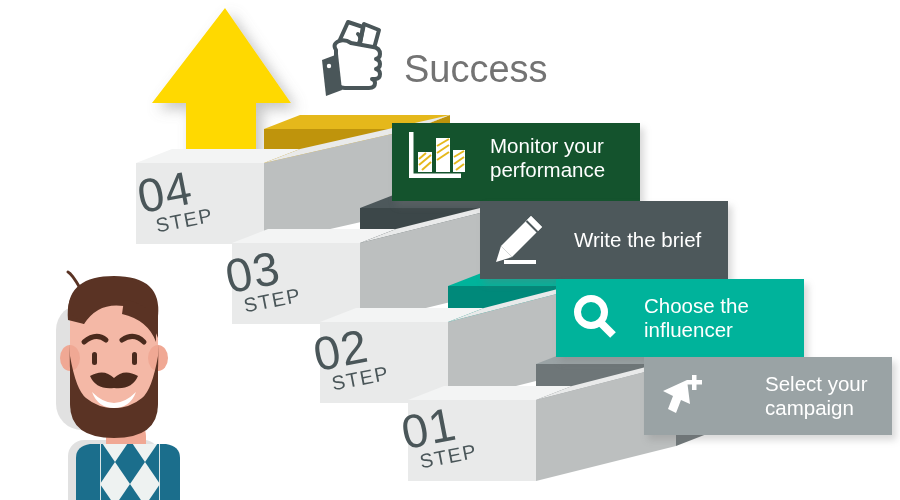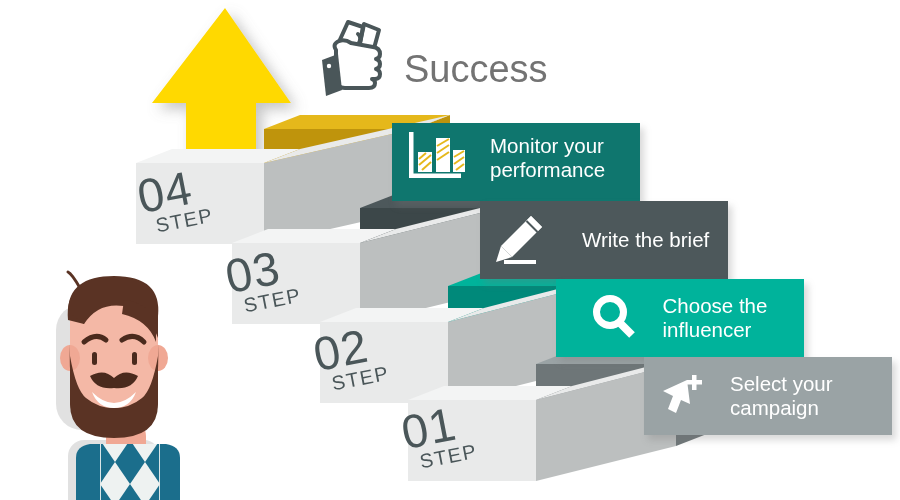--- a/index.html
+++ b/index.html
@@ -102,21 +102,21 @@
     <div class="num">02</div>
     <div class="word">STEP</div>
   </div>
 
   <div class="steptag" style="left:398px;top:412px;">
     <div class="num">01</div>
     <div class="word">STEP</div>
   </div>
 
   <div class="bar t-right" style="left:392px;top:123px;width:248px;height:78px;
-       background:#0f766e;padding:0 18px 8px 10px;justify-content:flex-start;
+       background:#14532d;padding:0 18px 8px 10px;justify-content:flex-start;
        box-shadow:4px 5px 7px rgba(120,120,120,.28);">
     <span class="bar-icon">
       <svg width="66" height="56" viewBox="0 0 66 56">
         <rect x="7" y="2" width="4.5" height="46" fill="#fff"></rect>
         <rect x="7" y="43.5" width="52" height="4.5" fill="#fff"></rect>
         <rect x="16" y="22" width="14" height="20" fill="#fff"></rect>
         <rect x="34" y="8" width="14" height="34" fill="#fff"></rect>
         <rect x="51" y="20" width="12" height="22" fill="#fff"></rect>
         <g stroke="#e5b81b" stroke-width="2">
           <line x1="17" y1="29" x2="24" y2="23"></line>
@@ -141,39 +141,39 @@
     <span class="bar-icon">
       <svg width="60" height="56" viewBox="0 0 60 56">
         <polygon points="41,4 52,15 22,45 11,34" fill="#fff"></polygon>
         <polygon points="11,34 22,45 6,50" fill="#fff"></polygon>
         <rect x="14" y="48" width="32" height="4" fill="#fff"></rect>
         <line x1="41" y1="4" x2="52" y2="15" stroke="#4d585b" stroke-width="0"></line>
         <polygon points="37,8 48,19 52,15 41,4" fill="#fff"></polygon>
         <line x1="36.5" y1="9" x2="47.5" y2="20" stroke="#4d585b" stroke-width="2"></line>
       </svg>
     </span>
-    <span class="bar-text" style="margin-left:32px;text-align:right;">Write the brief</span>
+    <span class="bar-text" style="margin-left:24px;text-align:right;">Write the brief</span>
   </div>
 
   <div class="bar t-left" style="left:556px;top:279px;width:248px;height:78px;
-       background:#00b39b;padding:0 18px 0 12px;justify-content:center;
+       background:#00b39b;padding:0 18px 0 12px;justify-content:flex-start;
        box-shadow:4px 5px 7px rgba(120,120,120,.28);">
     <span class="bar-icon">
       <svg width="54" height="54" viewBox="0 0 54 54">
         <circle cx="23" cy="21" r="13.5" fill="none" stroke="#fff" stroke-width="7"></circle>
         <line x1="32" y1="31" x2="45" y2="44" stroke="#fff" stroke-width="8" stroke-linecap="butt"></line>
       </svg>
     </span>
     <span class="bar-text" style="margin-left:22px;text-align:left;">Choose the
 influencer</span>
   </div>
 
   <div class="bar t-left" style="left:644px;top:357px;width:248px;height:78px;
        background:#9aa3a5;padding:0 18px 0 10px;justify-content:flex-start;
-       box-shadow:4px 5px 7px rgba(120,120,120,.28);">
+       box-shadow:4px 5px 7px rgba(120,120,120,.28);gap:35px;">
     <span class="bar-icon">
       <svg width="56" height="52" viewBox="0 0 56 52">
         <polygon points="33,10 9,21 19,26 14,39 22,43 27,30 36,34" fill="#fff"></polygon>
         <rect x="38" y="5" width="4.5" height="15" fill="#fff"></rect>
         <rect x="33" y="10" width="15" height="4.5" fill="#fff"></rect>
       </svg>
     </span>
     <span class="bar-text" style="margin-left:20px;text-align:left;">Select your
 campaign</span>
   </div>

